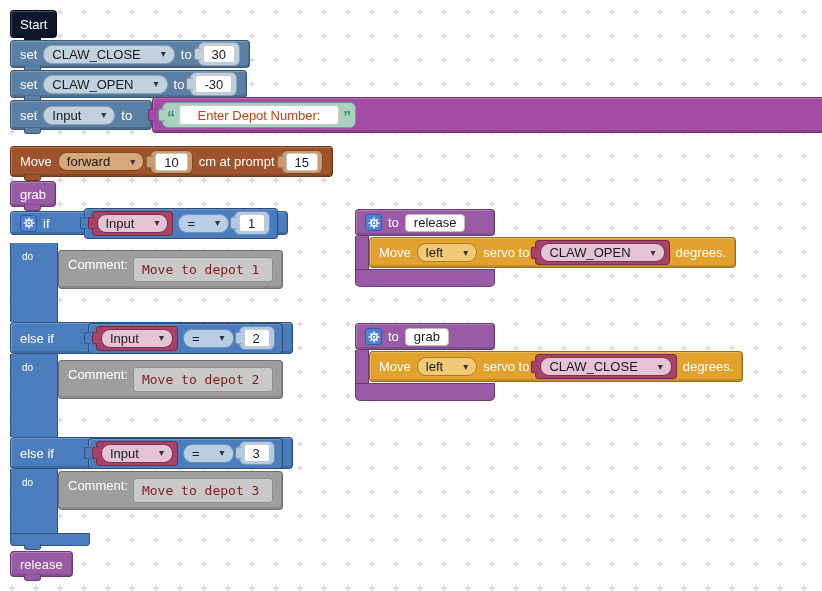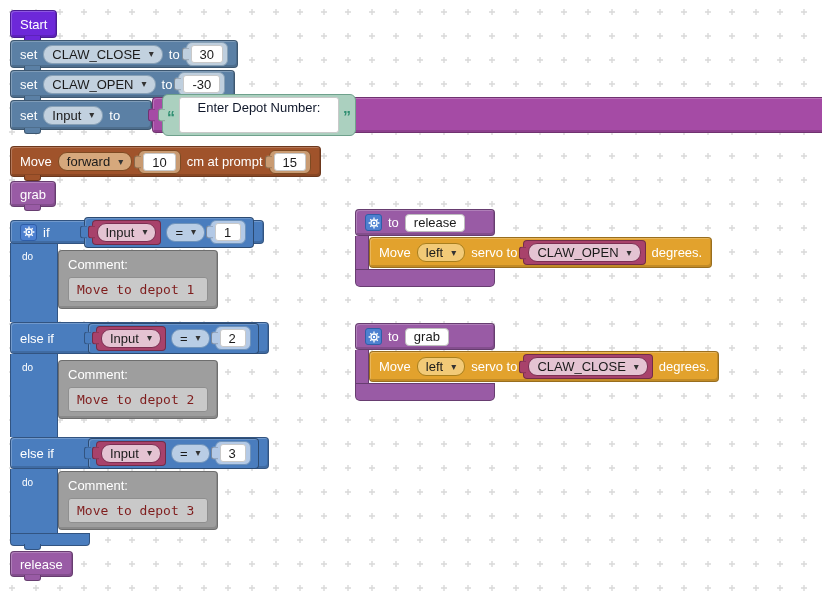--- a/index.html
+++ b/index.html
@@ -12,50 +12,50 @@
     border-radius:4px;border:1px solid rgba(0,0,0,.32);color:#fff;font-size:13px;
     white-space:nowrap;z-index:2;
     box-shadow:inset -1px -2px 0 rgba(0,0,0,.14), inset 1px 1px 0 rgba(255,255,255,.22)}
   .tab::after{content:"";position:absolute;left:13px;bottom:-5px;width:15px;height:5px;
     background:inherit;border:1px solid rgba(0,0,0,.32);border-top:none;border-radius:0 0 3px 3px}
   .plug{position:relative}
   .plug::before{content:"";position:absolute;left:-5px;top:50%;transform:translateY(-50%);
     width:6px;height:11px;background:inherit;border:1px solid rgba(0,0,0,.32);border-right:none;
     border-radius:3px 0 0 3px}
 
-  .c-start{background:#6d28d9}
+  .c-start{background:#0f172a}
   .c-set{background:#5b80a5}
   .c-proc{background:#995ba5}
   .c-req{background:#a54ba5}
   .c-move{background:#a0532b}
   .c-logic{background:#4a7dbe}
   .c-get{background:#a8426b}
   .c-servo{background:#e2a22d}
 
   .lbl{color:#fff}
-  .field{display:inline-flex;align-items:center;gap:8px;height:19px;padding:0 8px;
+  .field{display:inline-flex;align-items:center;gap:20px;height:19px;padding:0 8px;
     border-radius:9px;font-size:13px;color:#1a1a1a;border:1px solid rgba(0,0,0,.35)}
   .f-set{background:#c2d1df;border-color:#87a0b6}
   .f-move{background:#d6a87c;border-color:#7e4a22}
   .f-servo{background:#f2ca77;border-color:#a87f1d}
   .f-get{background:#e4c3d2;border-color:#7c2f52}
   .f-op{background:#b9cde5;border-color:#6f93bb}
   .f-name{background:#fff;border-color:#bdbdbd;border-radius:4px;height:18px}
   .arrow{font-size:10px;color:#333;line-height:1}
 
   .shadow{position:relative;display:inline-flex;align-items:center;gap:4px;padding:2px 4px;
     border-radius:6px;border:1px solid rgba(0,0,0,.28)}
   .s-set{background:#bfcfde;border-color:#87a0b6}
   .s-move{background:#c99b72;border-color:#7e4a22}
   .s-logic{background:#b3c9e6;border-color:#6f93bb}
   .s-text{background:#abd0bf;border-color:#6fa18c}
   .num{background:#fff;border:1px solid #c9c9c9;border-radius:3px;padding:0 8px;min-width:26px;
     height:18px;line-height:17px;text-align:left;color:#1a1a1a;font-size:13px}
-  .txtfield{background:#fff;border:1px solid #c9c9c9;border-radius:3px;padding:0 10px;height:36px;
-    line-height:19px;color:#0f172a;font-size:13px;min-width:160px;text-align:center}
+  .txtfield{background:#fff;border:1px solid #c9c9c9;border-radius:3px;padding:0 10px;height:20px;
+    line-height:19px;color:#c2410c;font-size:13px;min-width:160px;text-align:center}
   .quote{color:#2f8e71;font-size:16px;font-weight:bold;line-height:.6;padding-top:6px}
 
   .getter{position:relative;display:inline-flex;align-items:center;padding:2px 4px;
     border-radius:4px;border:1px solid rgba(0,0,0,.32)}
 
   .cond{position:relative;display:inline-flex;align-items:center;gap:5px;padding:2px 7px;
     margin-left:28px;background:#4a7dbe;border:1px solid rgba(0,0,0,.4);border-radius:4px;
     box-shadow:inset 1px 1px 0 rgba(255,255,255,.18)}
 
   .gear{width:17px;height:17px;border-radius:3px;background:#4d80d0;border:1px solid #2f5ea8;
@@ -64,21 +64,21 @@
 
   .spine{position:absolute;width:48px;background:#4a7dbe;border:1px solid rgba(0,0,0,.32);
     border-top:none;border-bottom:none;z-index:1;color:#fff;font-size:10px;padding:8px 0 0 11px}
   .foot{position:absolute;background:#4a7dbe;border:1px solid rgba(0,0,0,.32);
     border-radius:0 0 4px 4px;z-index:2}
   .pspine{position:absolute;width:14px;background:#995ba5;border:1px solid rgba(0,0,0,.32);
     border-top:none;border-bottom:none;z-index:1}
   .pfoot{position:absolute;height:18px;width:140px;background:#995ba5;
     border:1px solid rgba(0,0,0,.32);border-radius:0 0 5px 5px;z-index:2}
 
-  .comment{position:absolute;z-index:2;display:flex;flex-direction:column;gap:5px;padding:6px 9px;
+  .comment{position:absolute;z-index:2;display:flex;flex-direction:row;gap:5px;padding:6px 9px;
     border-radius:4px;border:1px solid rgba(0,0,0,.3);background:#9e9e9e;color:#fff;font-size:13px;
     box-shadow:inset -1px -2px 0 rgba(0,0,0,.12)}
   .comment .txt{background:#c9c9c9;border:1px solid #8f8f8f;border-radius:3px;padding:4px 8px;
     font-family:"DejaVu Sans Mono",monospace;font-size:13px;color:#7f1d1d;min-width:140px}
 </style>
 </head>
 <body>
 
 <div class="workspace">
 
@@ -148,21 +148,21 @@
     <span class="lbl">cm at prompt</span>
     <span class="shadow s-move plug">
       <span class="num">15</span>
     </span>
   </div>
 
   <div class="block c-proc tab" style="left:10px;top:181px;height:26px">
     <span class="lbl">grab</span>
   </div>
 
-  <div class="block c-logic" style="left:10px;top:220px;height:24px">
+  <div class="block c-logic" style="left:10px;top:211px;height:24px">
     <span class="gear">
       <svg viewBox="0 0 16 16">
           <g stroke="#fff" stroke-width="1.7" fill="none">
             <path d="M8 .8v2.4M8 12.8v2.4M.8 8h2.4M12.8 8h2.4M3 3l1.7 1.7M11.3 11.3 13 13M13 3l-1.7 1.7M3 13l1.7-1.7"></path>
             <circle cx="8" cy="8" r="4"></circle>
           </g>
           <circle cx="8" cy="8" r="1.6" fill="#fff"></circle>
         </svg>
     </span>
     <span class="lbl">if</span>

